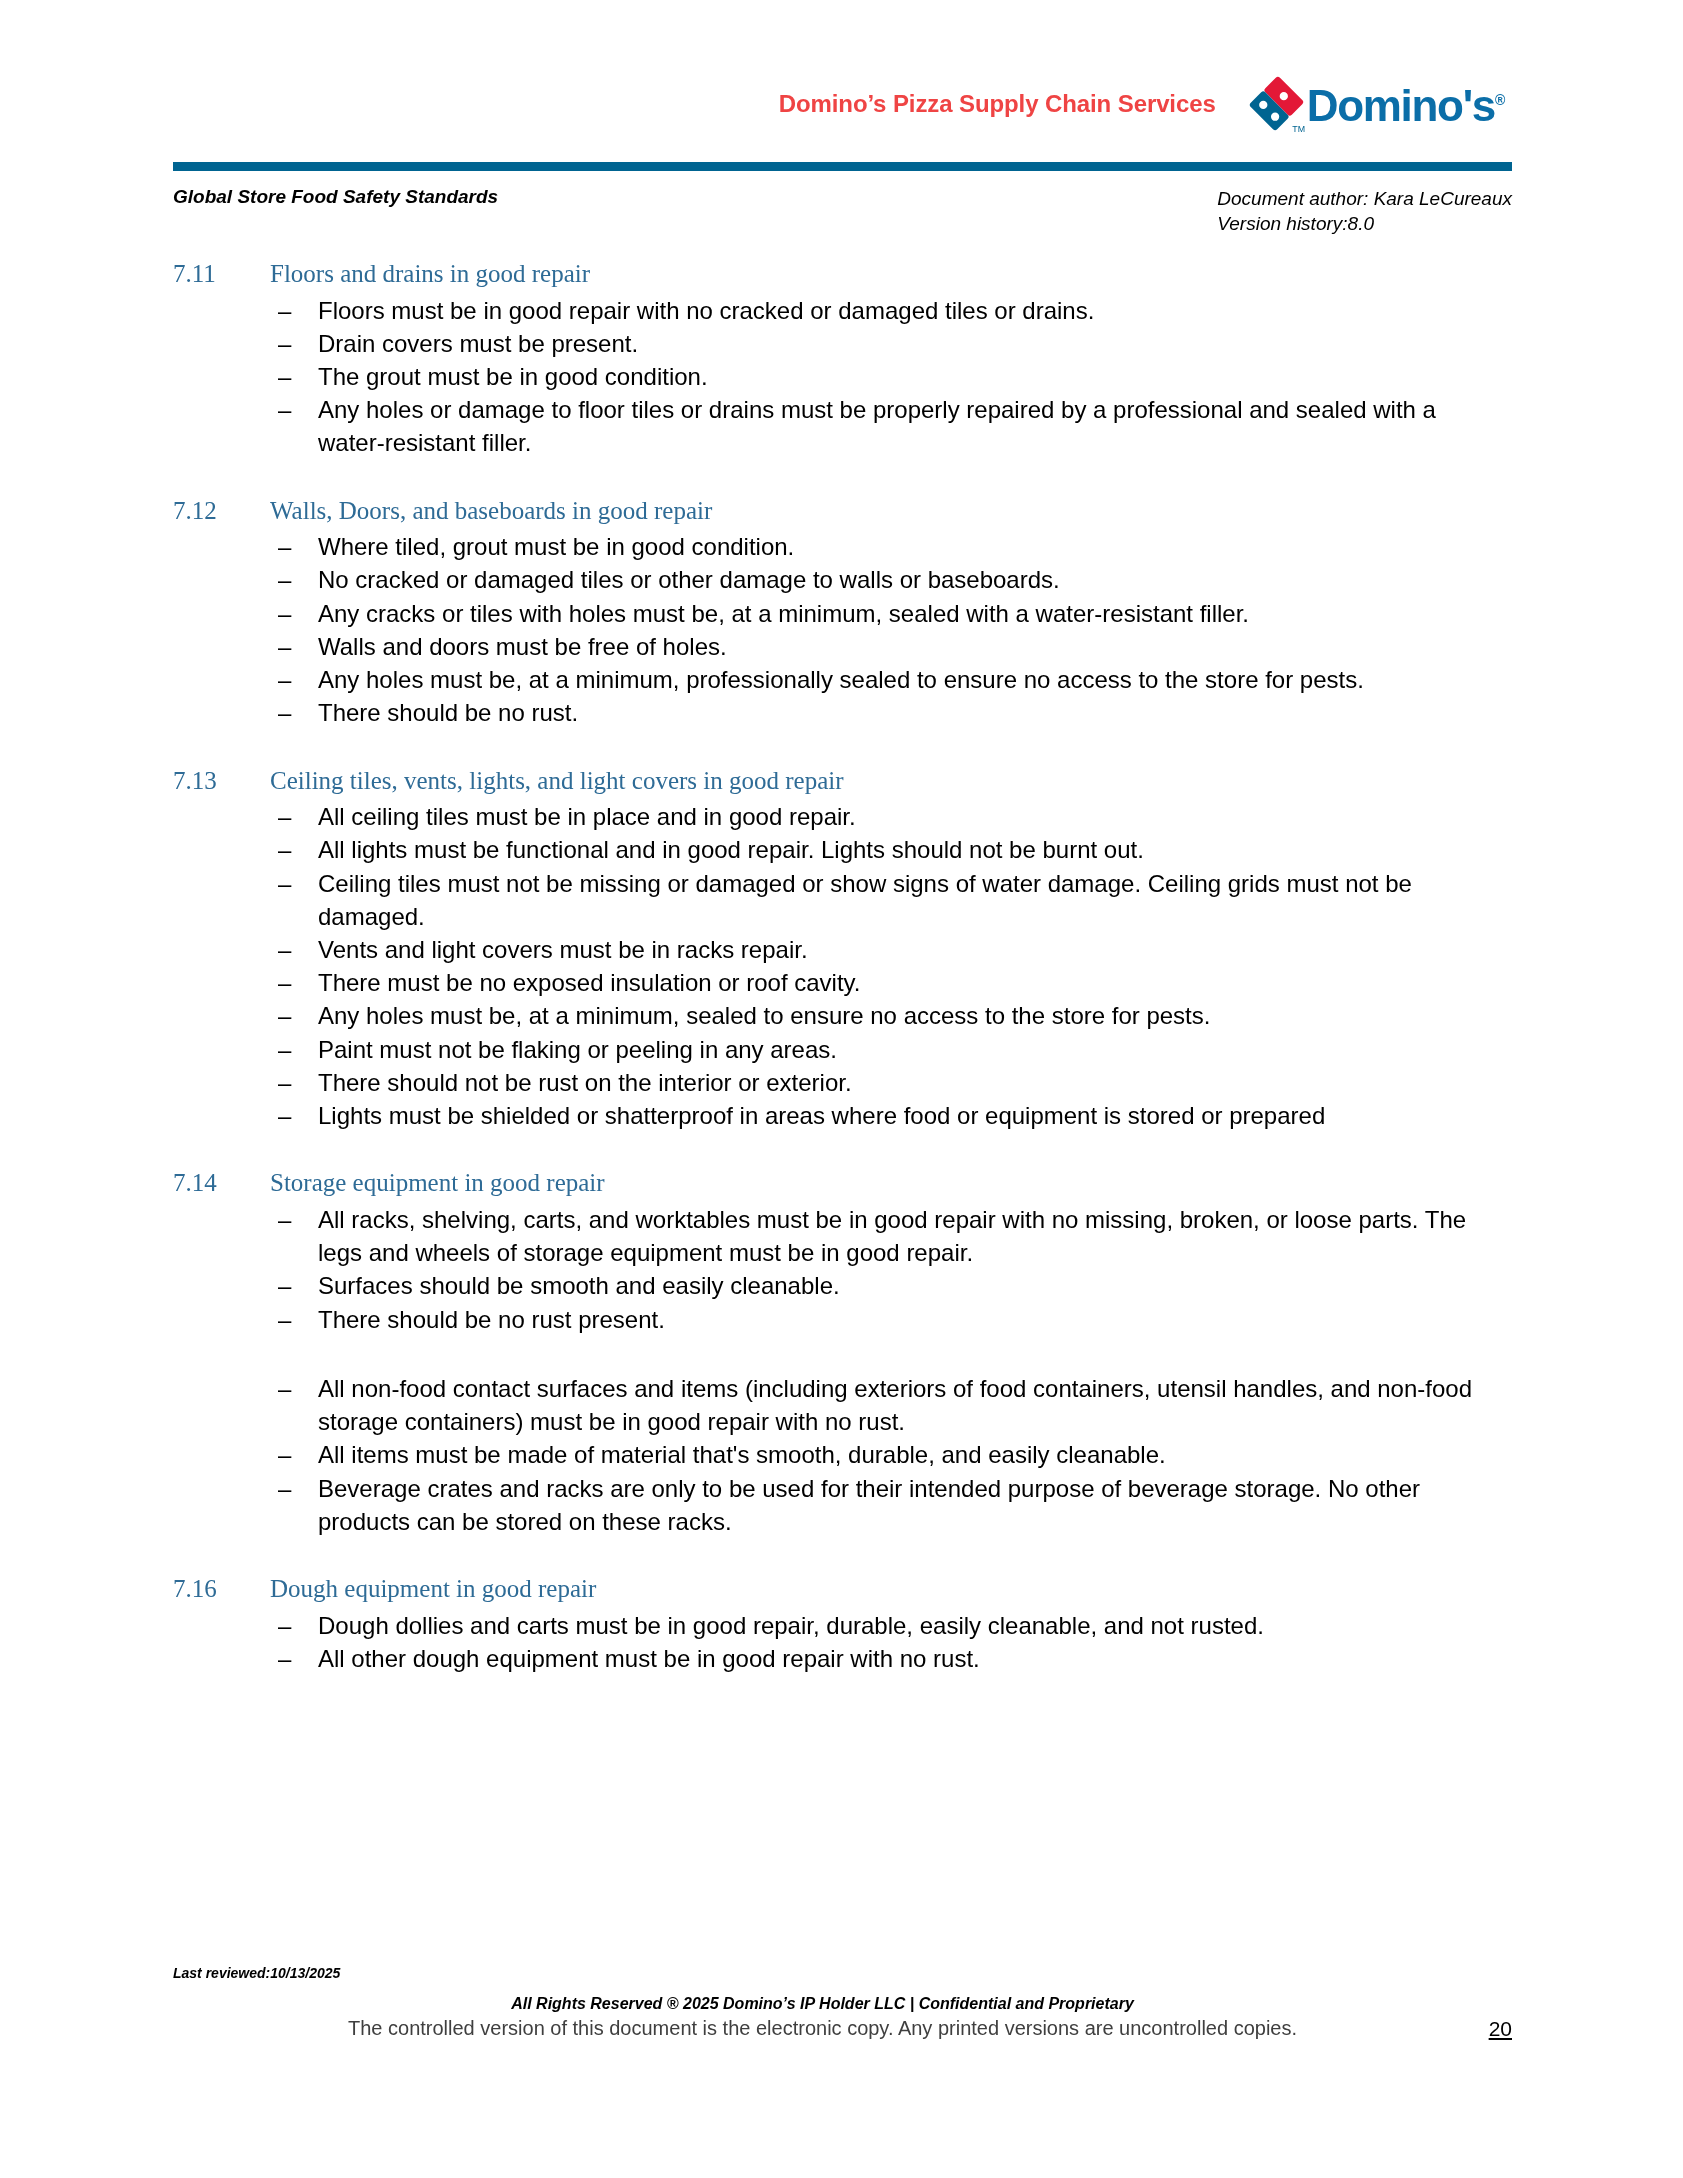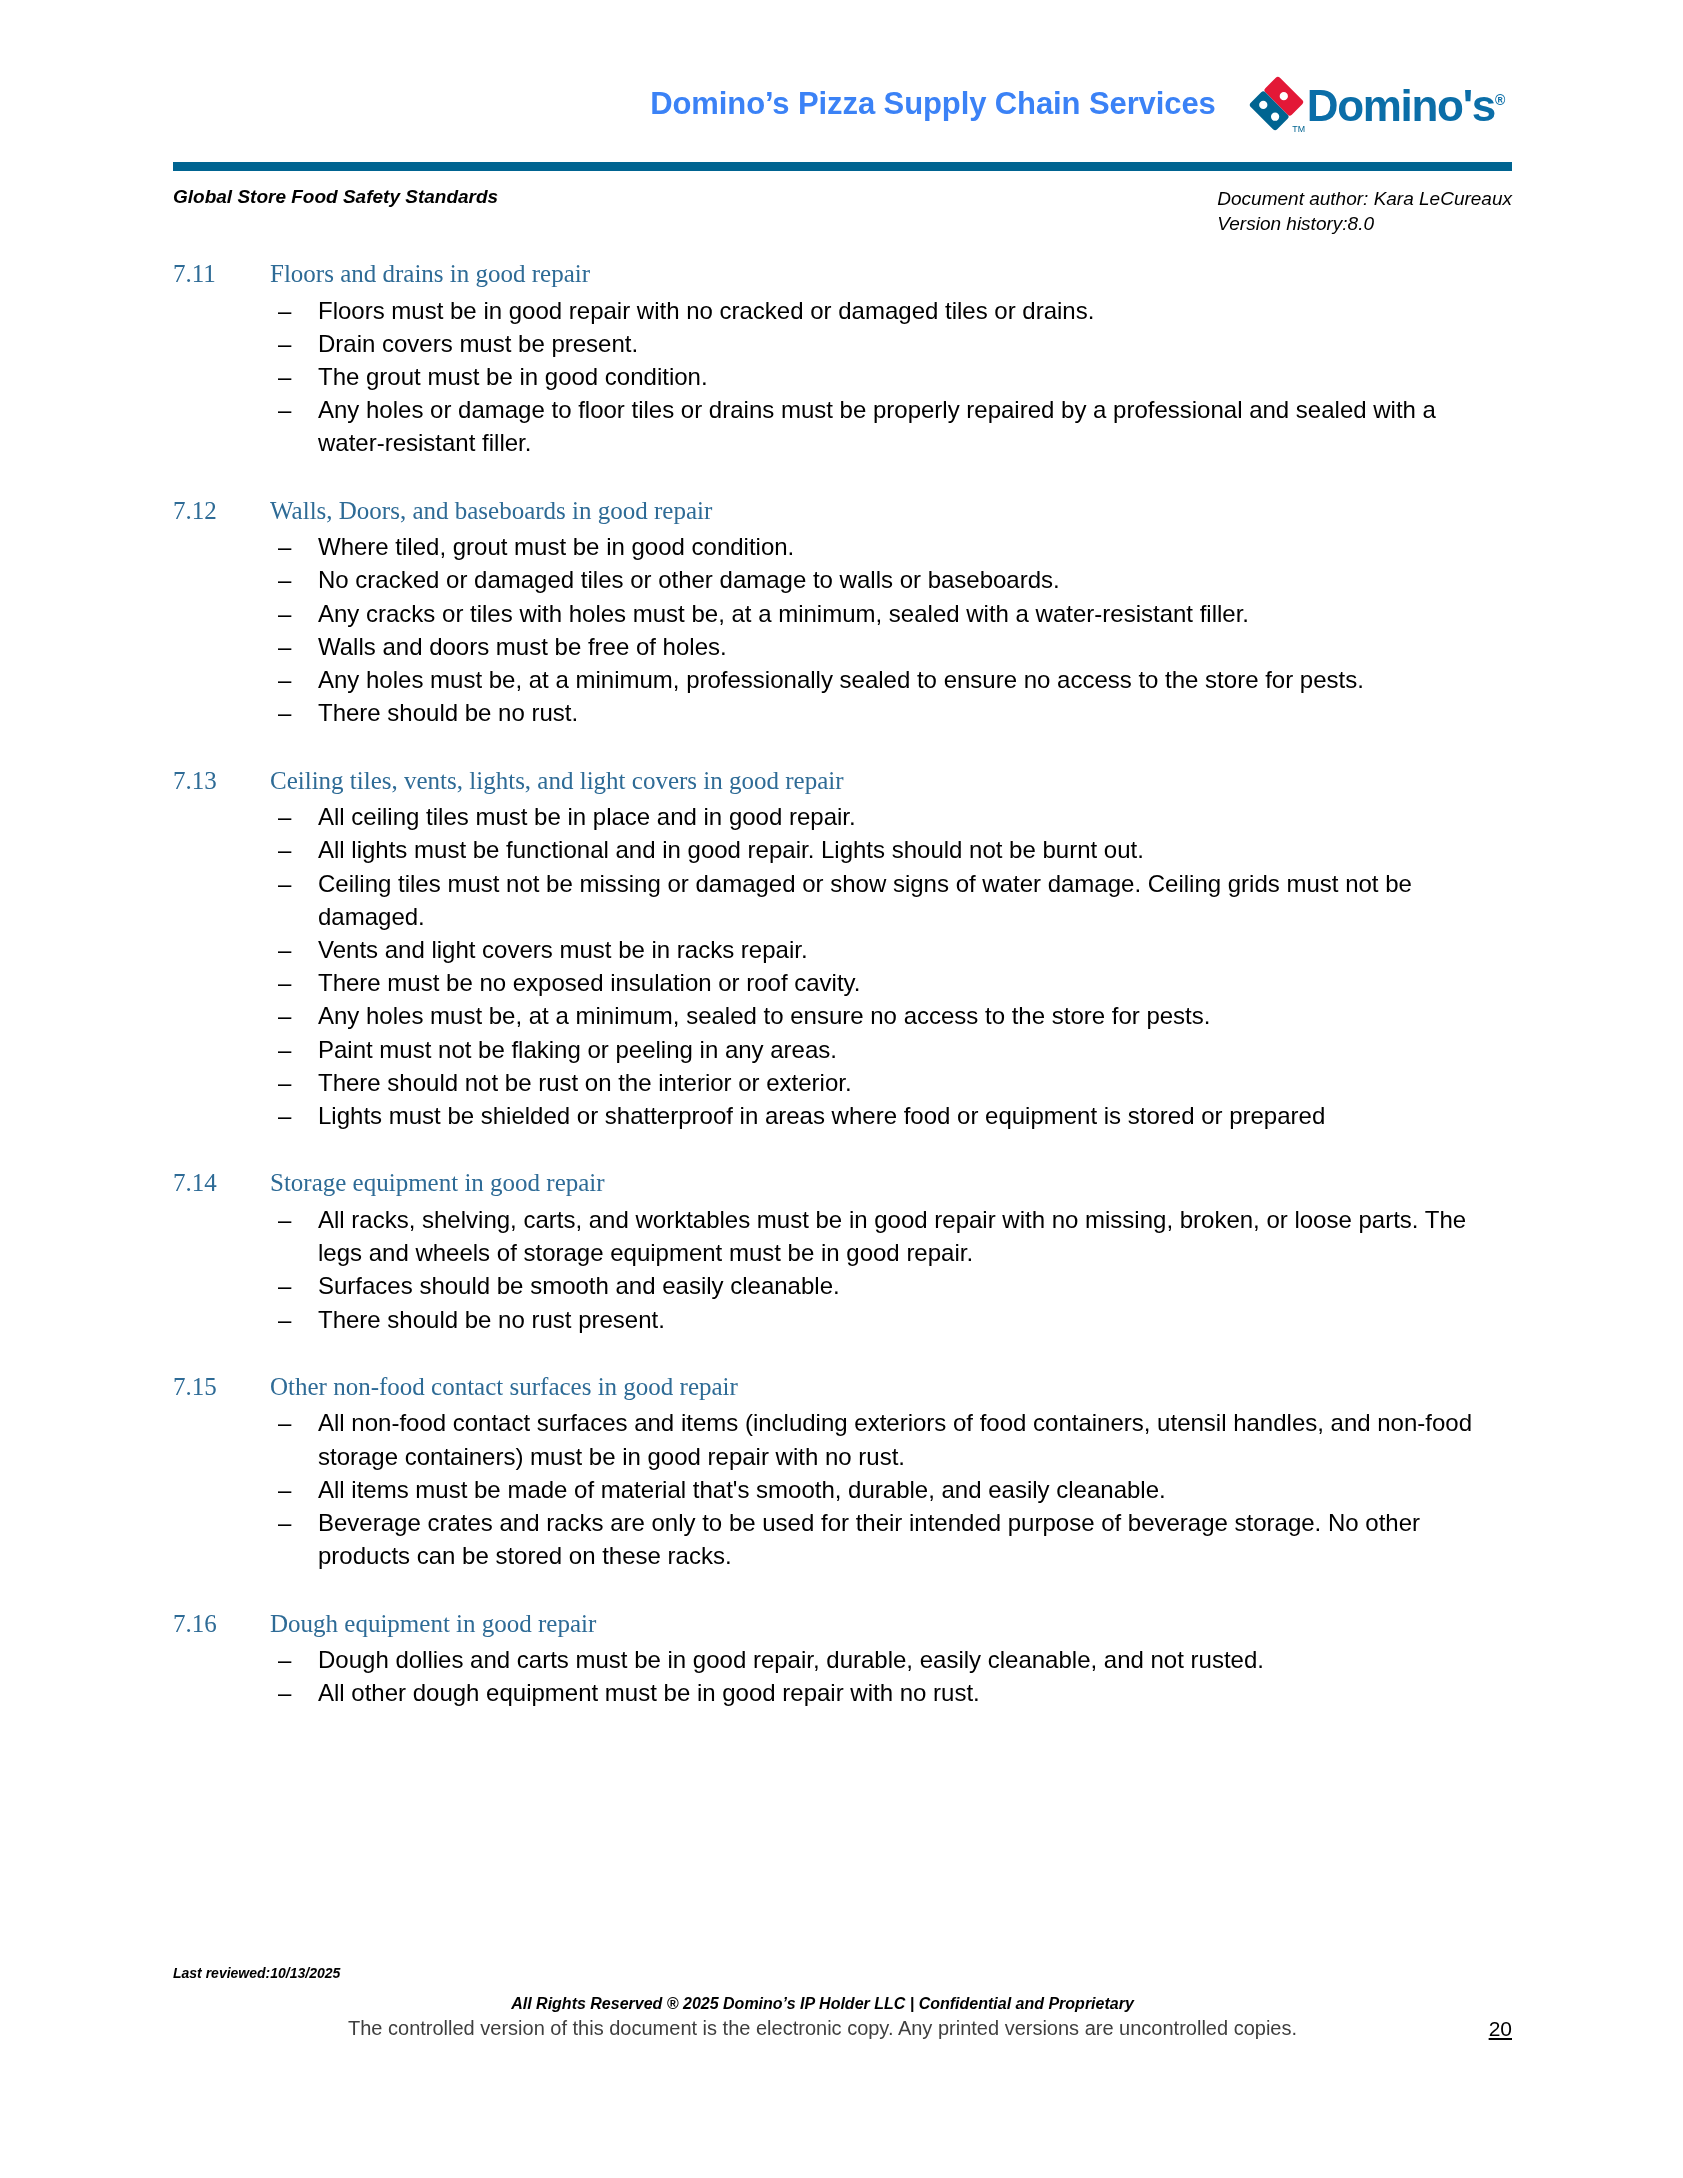--- a/index.html
+++ b/index.html
@@ -24,23 +24,23 @@
     position: absolute;
     left: 173px;
     top: 61px;
     width: 1339px;
     height: 85px;
     display: flex;
     align-items: center;
     justify-content: flex-end;
   }
   .header-title {
-    font-size: 31px;
-    font-weight: bold;
-    color: #3b82f6;
+    font-size: 24px;
+    font-weight: bold;
+    color: #ef4444;
     letter-spacing: -0.1px;
     white-space: nowrap;
     padding-right: 30px;
   }
   .logo-wrap {
     display: flex;
     align-items: center;
     padding-right: 8px;
   }
   .logo-tile {
@@ -267,24 +267,20 @@
           <span class="sec-num">7.14</span>
           <span class="sec-title">Storage equipment in good repair</span>
         </div>
         <ul class="bullets">
           <li><span class="dash">–</span><span>All racks, shelving, carts, and worktables must be in good repair with no missing, broken, or loose parts. The legs and wheels of storage equipment must be in good repair.</span></li>
           <li><span class="dash">–</span><span>Surfaces should be smooth and easily cleanable.</span></li>
           <li><span class="dash">–</span><span>There should be no rust present.</span></li>
         </ul>
       </div>
       <div class="section">
-        <div class="sec-head">
-          <span class="sec-num">7.15</span>
-          <span class="sec-title">Other non-food contact surfaces in good repair</span>
-        </div>
         <ul class="bullets">
           <li><span class="dash">–</span><span>All non-food contact surfaces and items (including exteriors of food containers, utensil handles, and non-food storage containers) must be in good repair with no rust.</span></li>
           <li><span class="dash">–</span><span>All items must be made of material that's smooth, durable, and easily cleanable.</span></li>
           <li><span class="dash">–</span><span>Beverage crates and racks are only to be used for their intended purpose of beverage storage. No other products can be stored on these racks.</span></li>
         </ul>
       </div>
       <div class="section">
         <div class="sec-head">
           <span class="sec-num">7.16</span>
           <span class="sec-title">Dough equipment in good repair</span>

